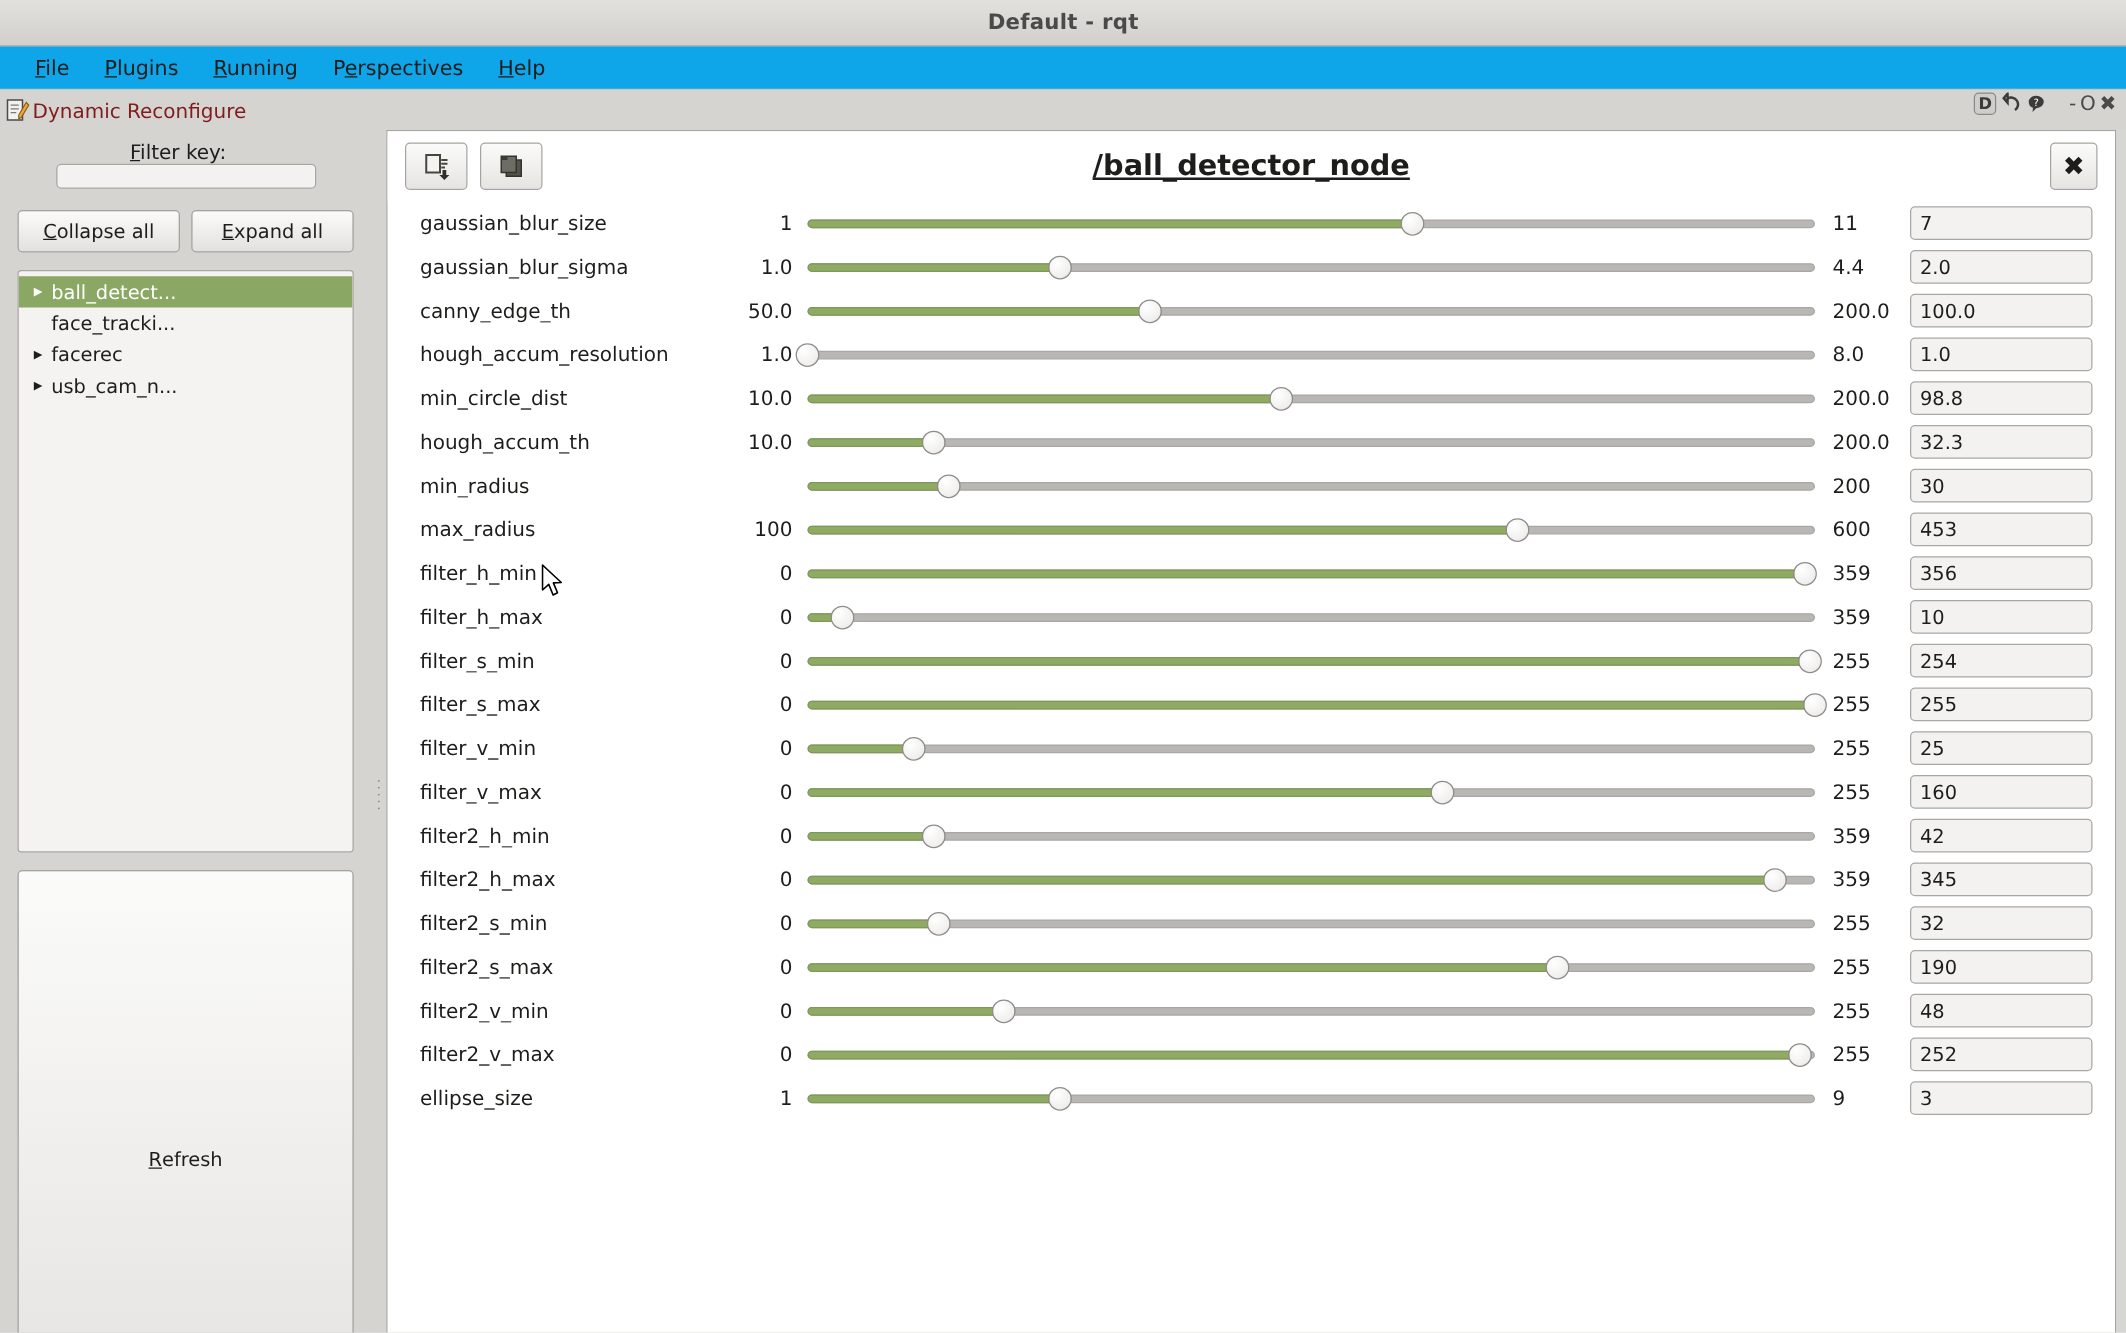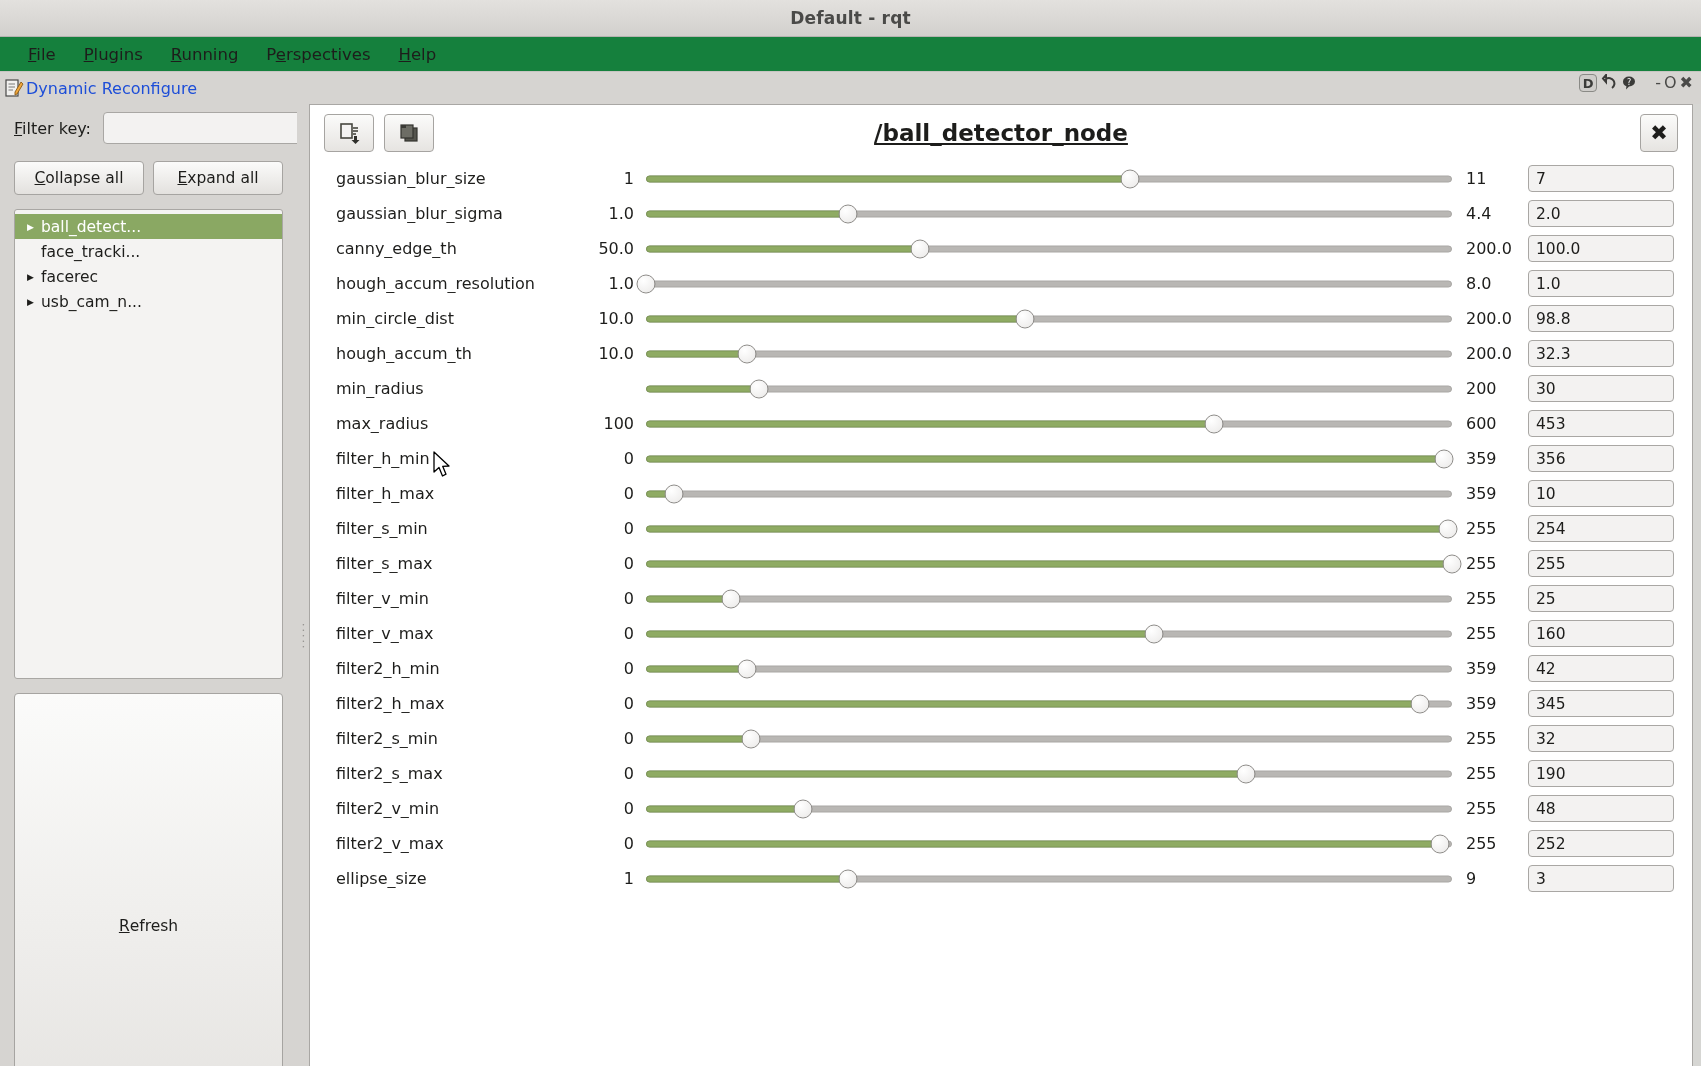--- a/index.html
+++ b/index.html
@@ -20,21 +20,21 @@
     position: relative;
   }
   #window-title {
     font-size: 17px; font-weight: bold; color: #4a4a48;
     letter-spacing: .2px;
   }
 
   
   #menubar {
     height: 35px;
-    background: #15803d;
+    background: #0ea5e9;
     display: flex; align-items: center;
     padding-left: 14px;
     border-bottom: 1px solid #c7c5c2;
   }
   .menu-item {
     font-size: 16.5px; color: #1d1d1b;
     padding: 4px 14px; cursor: default;
     white-space: nowrap;
   }
   .menu-item u { text-decoration: underline; }
@@ -44,21 +44,21 @@
     height: 32px;
     display: flex; align-items: center;
     padding-left: 4px;
     background: #d6d4d1;
     position: relative;
   }
   #plugin-icon {
     width: 20px; height: 20px; margin-right: 2px;
     position: relative; flex: 0 0 auto;
   }
-  #plugin-title { font-size: 16px; color: #1d4ed8; }
+  #plugin-title { font-size: 16px; color: #7f1d1d; }
   #dock-controls {
     position: absolute; right: 8px; top: 2px;
     display: flex; align-items: center; gap: 3px;
     color: #4a4a48;
   }
   .dock-btn { font-size: 16px; cursor: pointer; line-height: 1;
      display:inline-flex; align-items:center; justify-content:center; }
   .dock-d {
     border: 1.5px solid #8a8a86; border-radius: 4px;
     font-size: 13px; font-weight: 600; width: 18px; height: 18px;
@@ -74,21 +74,21 @@
     position: relative;
   }
 
   
   #left-panel {
     width: 297px; flex: 0 0 297px;
     padding: 8px 14px 10px 14px;
     display: flex; flex-direction: column;
     background: #d6d4d1;
   }
-  #filter-row { display: flex; align-items: center; margin-bottom: 17px; }
+  #filter-row { display: flex; align-items: center; margin-bottom: 17px; flex-direction: column; }
   #filter-label { font-size: 16px; color: #1d1d1b; margin-right: 12px; white-space: nowrap;}
   #filter-input {
     flex: 1; height: 32px;
     border: 1px solid #a9a7a4; border-radius: 4px;
     background: #f3f2f1; padding: 0 6px; font-size: 15px;
     font-family: inherit; color:#1d1d1b;
   }
   #btn-row { display: flex; gap: 9px; margin-bottom: 14px; }
   .gbutton {
     flex: 1; height: 34px;

